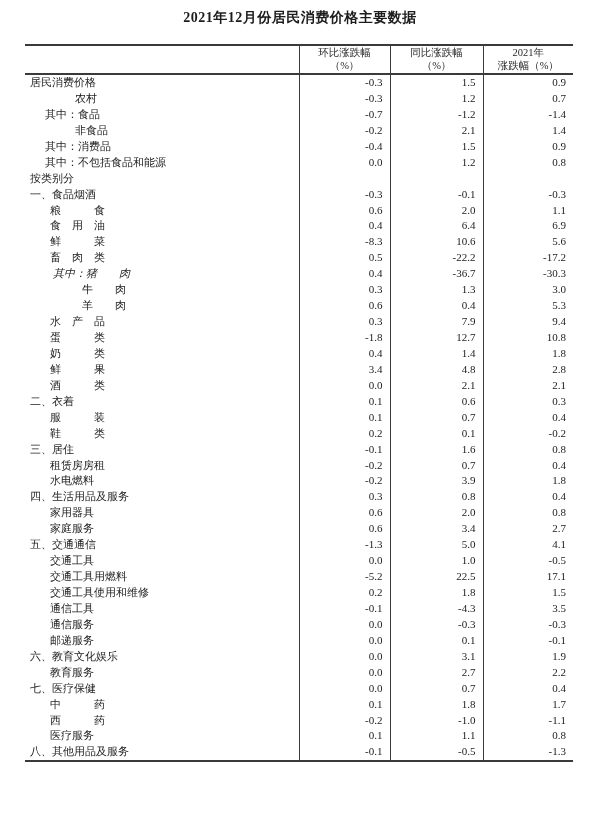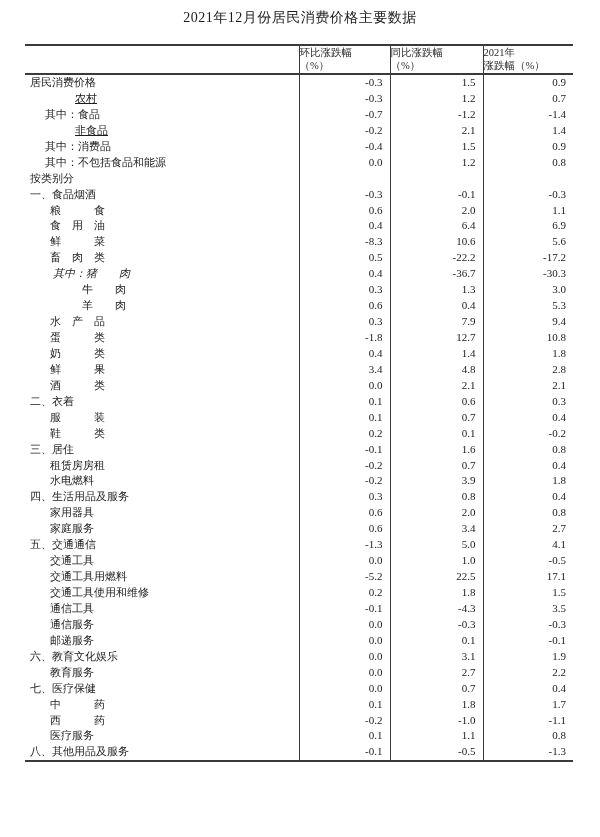--- a/index.html
+++ b/index.html
@@ -9,21 +9,21 @@
     background:#ffffff;
     color:#1c1c1c;
     font-family:"Liberation Serif","DejaVu Serif",serif;
     overflow:hidden;
   }
   .title{
     margin:0;
     padding-top:9px;
     text-align:center;
     font-size:14px;
-    font-weight:normal;
+    font-weight:bold;
     color:#1c1c1c;
     letter-spacing:0.5px;
   }
   table.cpi{
     position:absolute;
     left:25px;top:44px;
     width:548px;
     border-collapse:collapse;
     table-layout:fixed;
     border-top:2px solid #3a3a3a;
@@ -32,41 +32,41 @@
   col.c-label{width:274px;}
   col.c-v1{width:91px;}
   col.c-v2{width:93px;}
   col.c-v3{width:90px;}
   thead th{
     height:27px;
     padding:0;
     font-weight:normal;
     font-size:10.5px;
     line-height:12.5px;
-    text-align:left;
+    text-align:center;
     vertical-align:middle;
     border-bottom:2px solid #3a3a3a;
     color:#2a2a2a;
   }
   .vline{border-left:1px solid #3a3a3a;}
   tbody tr{height:15.93px;}
   tbody td{
     padding:0;
     font-size:11px;
     line-height:15.93px;
     vertical-align:middle;
     color:#1c1c1c;
     overflow:hidden;
     white-space:nowrap;
   }
   td.lbl{text-align:left;}
   td.num{text-align:right;padding-right:7px;}
   .ind0{padding-left:5px;margin-left:45px;}
   .ind1{padding-left:20px;}
-  .ind2{padding-left:50px;text-decoration:underline;}
+  .ind2{padding-left:50px;}
   .ind3{padding-left:25px;}
   .ind4{padding-left:28px;font-style:italic;}
   .ind5{padding-left:57px;}
 </style>
 </head>
 <body>
 
 <div class="page">
 
   <h1 class="title">2021年12月份居民消费价格主要数据</h1>

